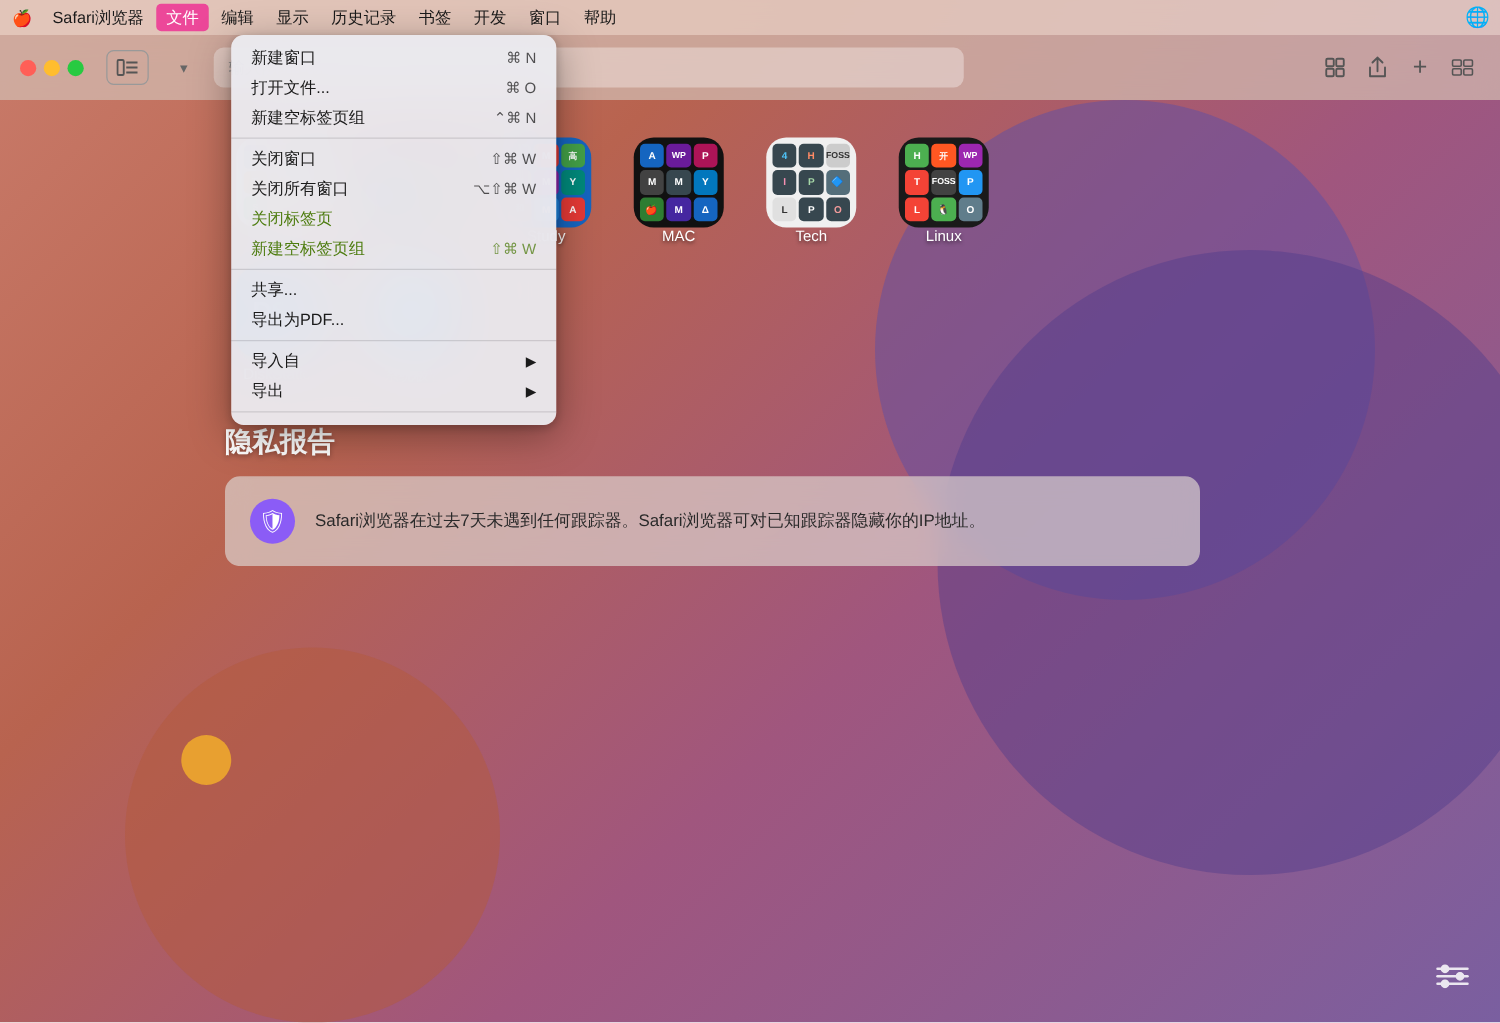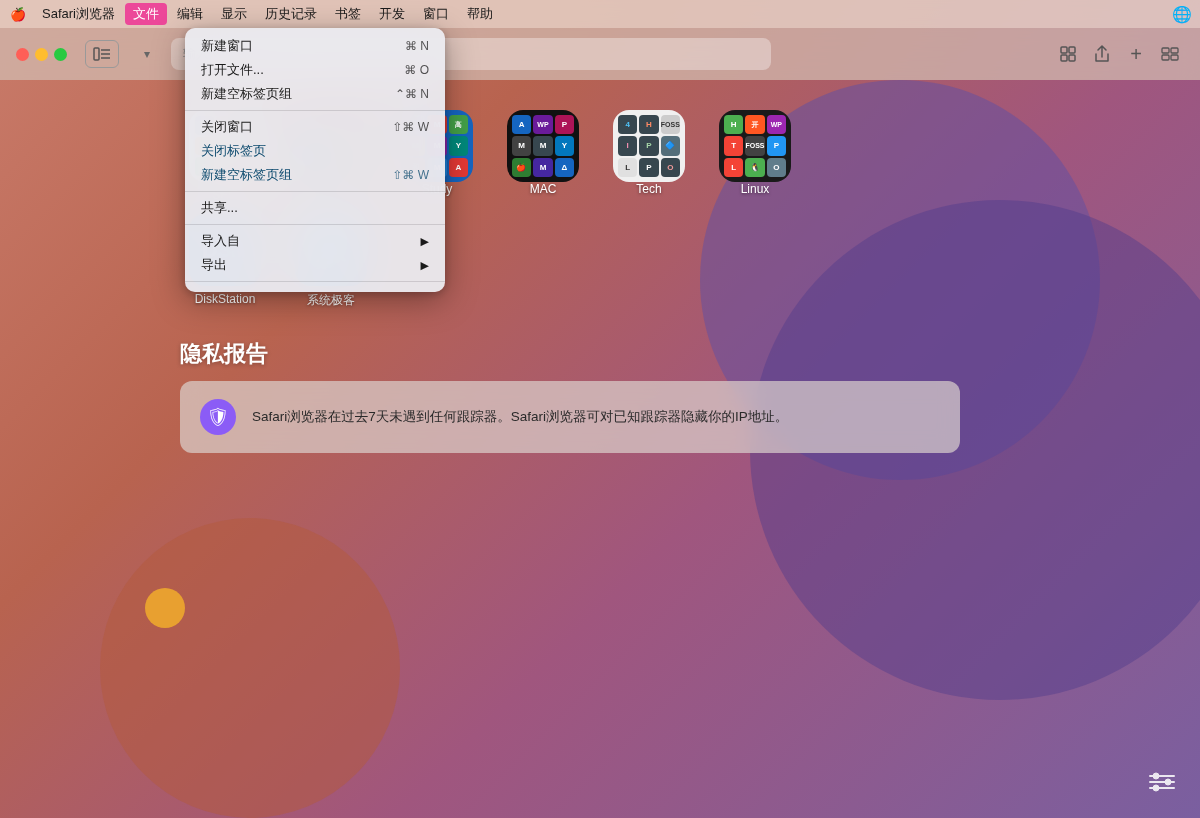--- a/index.html
+++ b/index.html
@@ -263,21 +263,21 @@
     .menu-item {
       display: flex;
       align-items: center;
       justify-content: space-between;
       padding: 4px 16px;
       color: #1a1a1a;
       cursor: pointer;
       height: 24px;
     }
     .menu-item.disabled {
-      color: #0c4a6e;
+      color: #4d7c0f;
       cursor: default;
     }
     .menu-separator {
       height: 1px;
       background: rgba(0,0,0,0.12);
       margin: 4px 0;
     }
     .menu-shortcut {
       font-size: 12px;
       color: inherit;
@@ -555,31 +555,39 @@
   </div>
   <div class="menu-item">
     <span>新建空标签页组</span>
     <span class="menu-shortcut">⌃⌘ N</span>
   </div>
   <div class="menu-separator"></div>
   <div class="menu-item">
     <span>关闭窗口</span>
     <span class="menu-shortcut">⇧⌘ W</span>
   </div>
+  <div class="menu-item">
+    <span>关闭所有窗口</span>
+    <span class="menu-shortcut">⌥⇧⌘ W</span>
+  </div>
   <div class="menu-item disabled">
     <span>关闭标签页</span>
     <span class="menu-shortcut"></span>
   </div>
   <div class="menu-item disabled">
     <span>新建空标签页组</span>
     <span class="menu-shortcut">⇧⌘ W</span>
   </div>
   <div class="menu-separator"></div>
   <div class="menu-item">
     <span>共享...</span>
+    <span class="menu-shortcut"></span>
+  </div>
+  <div class="menu-item">
+    <span>导出为PDF...</span>
     <span class="menu-shortcut"></span>
   </div>
   <div class="menu-separator"></div>
   <div class="menu-item">
     <span>导入自</span>
     <span class="menu-arrow">▶</span>
   </div>
   <div class="menu-item">
     <span>导出</span>
     <span class="menu-arrow">▶</span>

